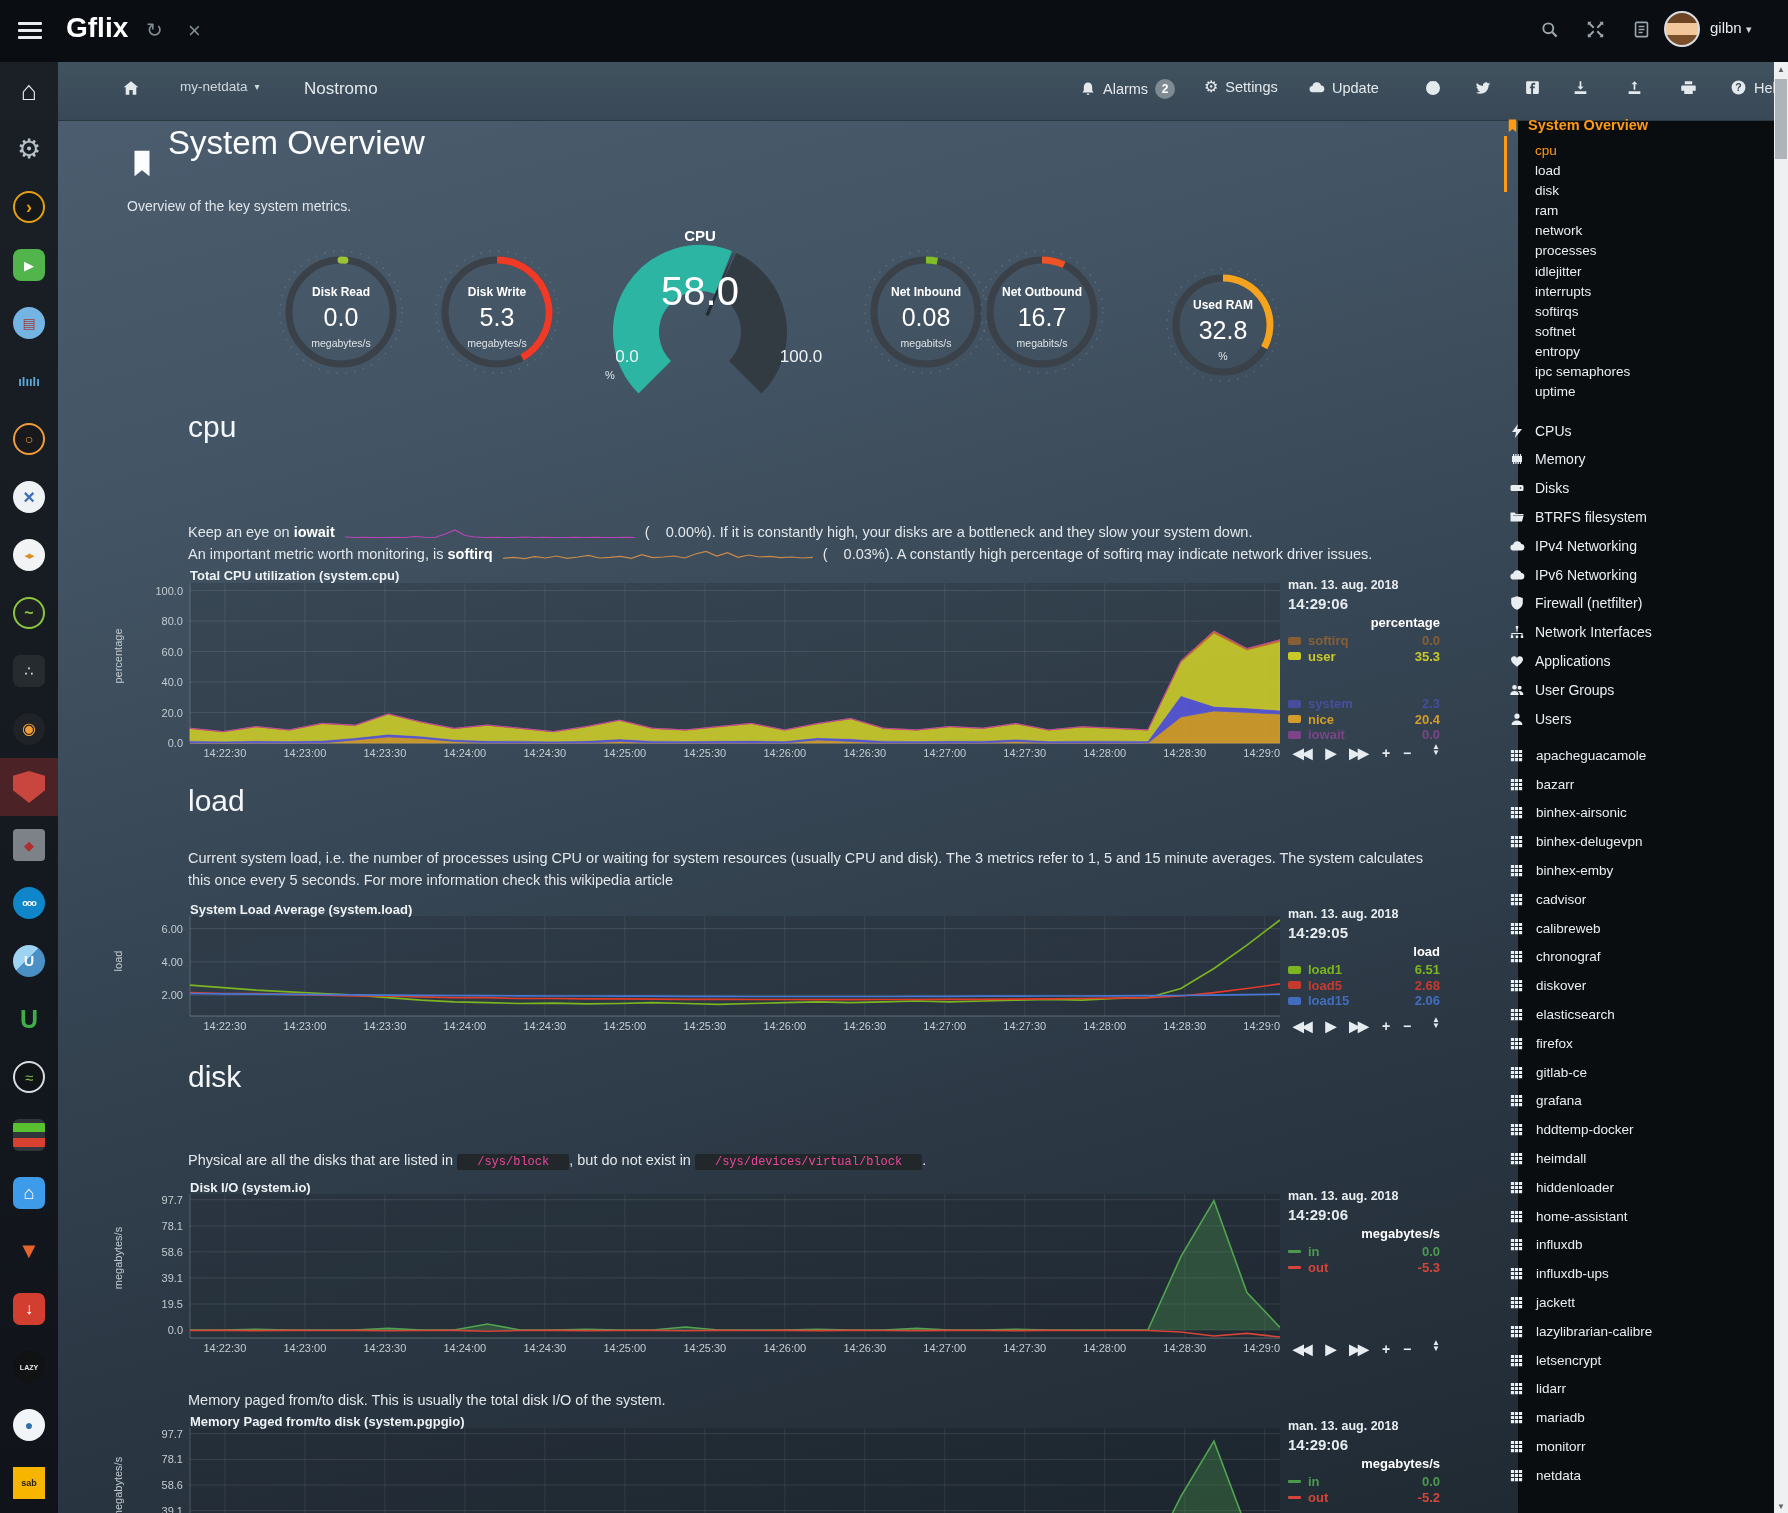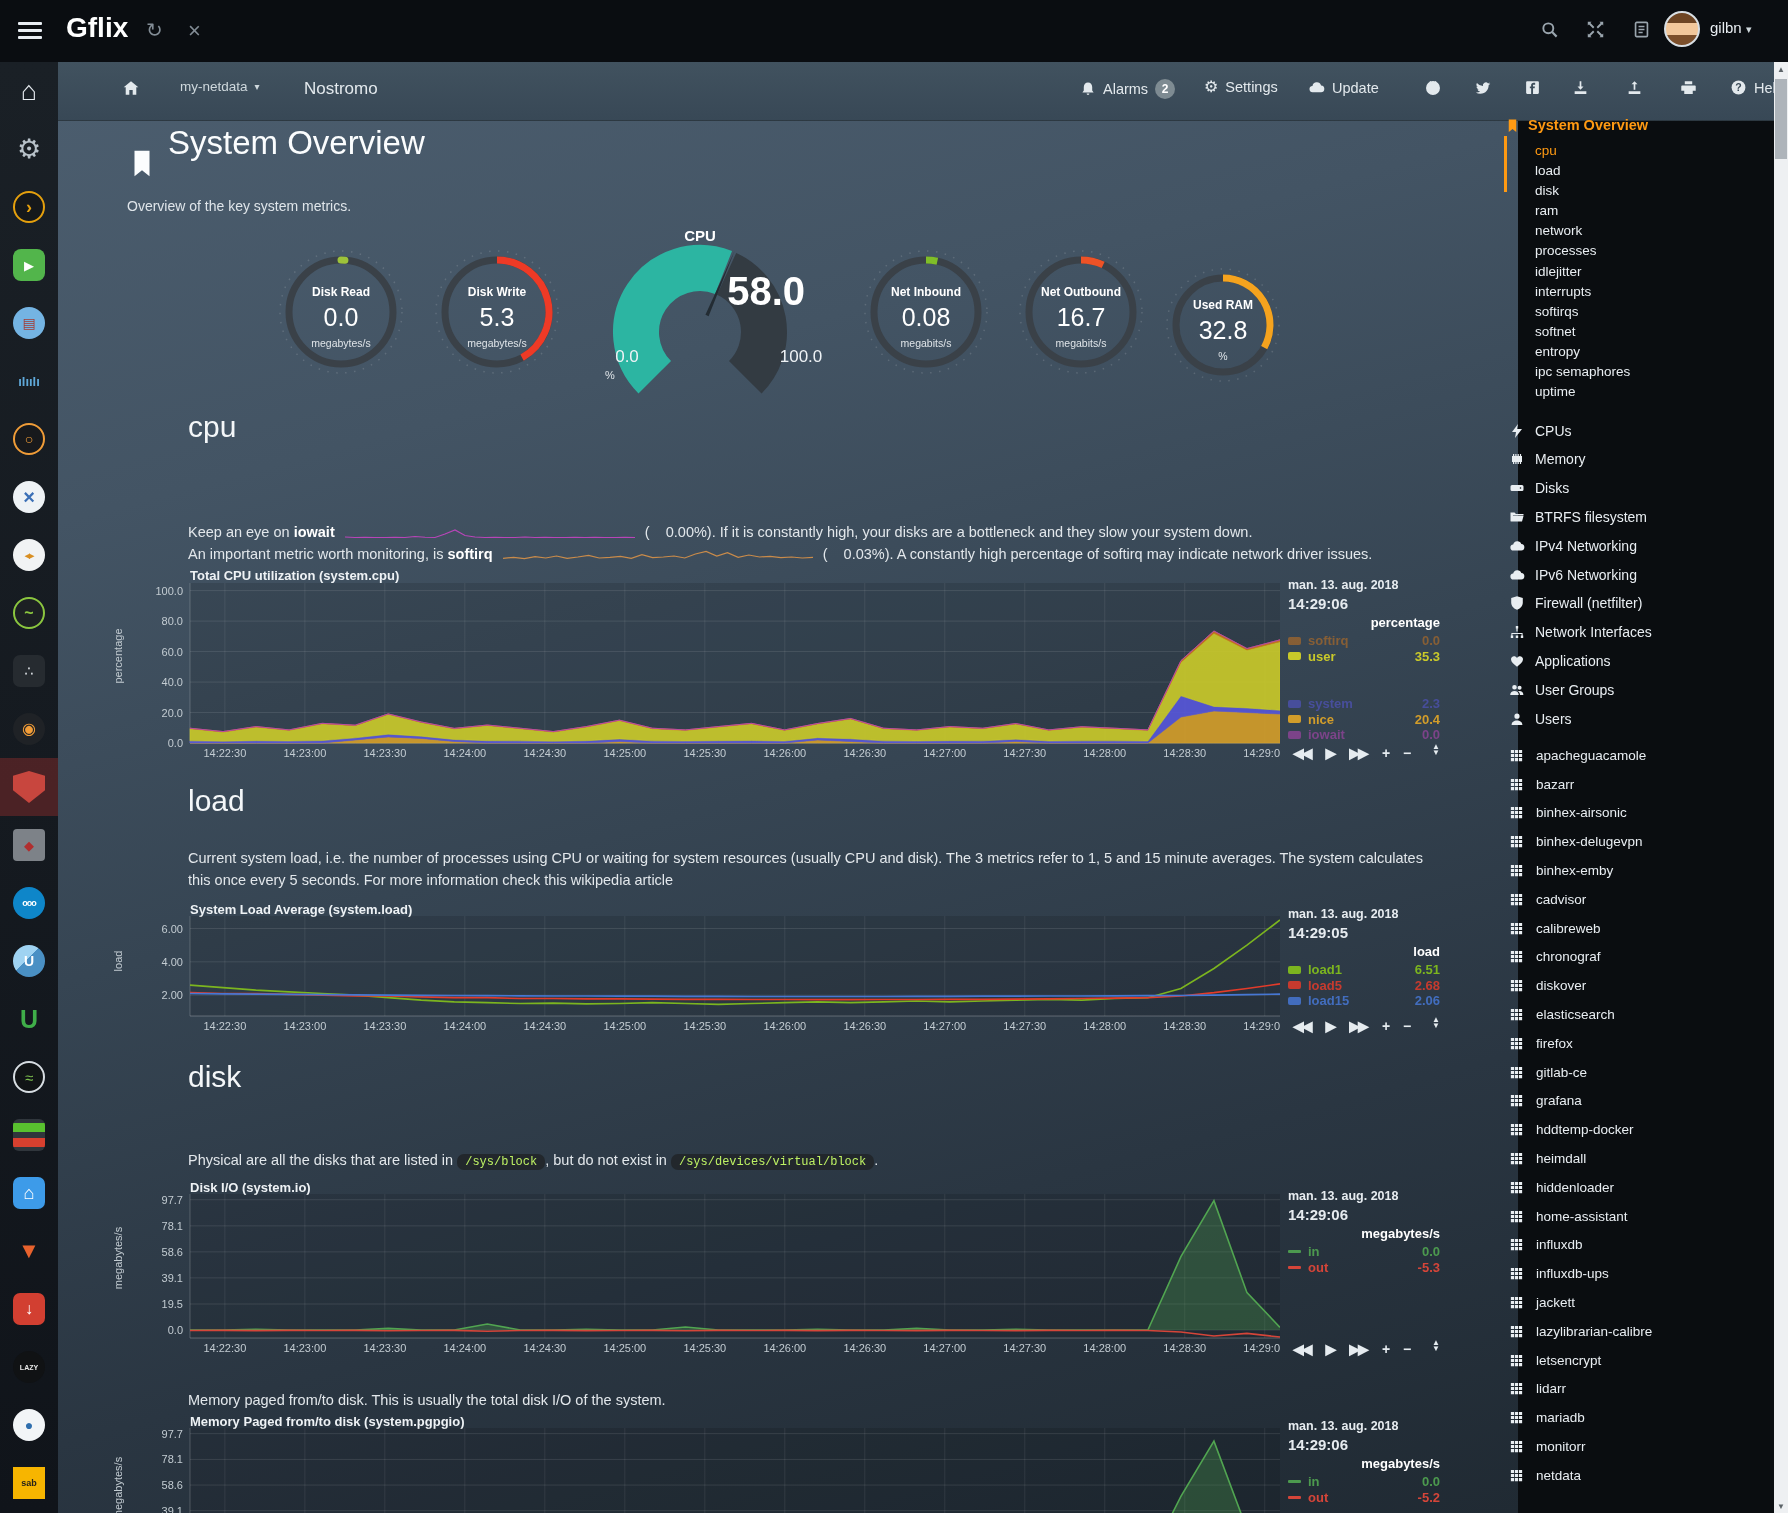--- a/index.html
+++ b/index.html
@@ -52,30 +52,30 @@
   .pg-bookmark{position:absolute;left:69px;top:82px;color:#fbfdfe}
   h1.pg-title{position:absolute;left:110px;top:62px;margin:0;font-size:33px;font-weight:400;color:#fbfdfe}
   .pg-sub{position:absolute;left:69px;top:136px;font-size:14px;color:#dfe5ea}
   
   .epc{position:absolute;width:130px;height:130px;cursor:pointer}
   .epc .epc-title{position:absolute;left:0;top:38px;width:130px;text-align:center;font-size:12px;font-weight:bold;color:#fff}
   .epc .epc-value{position:absolute;left:0;top:56px;width:130px;text-align:center;font-size:25px;color:#fff}
   .epc .epc-unit{position:absolute;left:0;top:90px;width:130px;text-align:center;font-size:10.5px;color:#dfe4e8}
   #cpu-gauge{position:absolute;left:537px;top:155px;width:210px;height:190px;cursor:pointer}
   #cpu-gauge .g-title{position:absolute;left:0;top:10px;width:210px;text-align:center;font-weight:bold;font-size:15px;color:#fff}
-  #cpu-gauge .g-value{position:absolute;left:0;top:52px;width:210px;text-align:right;font-size:40px;font-weight:bold;color:#fff}
+  #cpu-gauge .g-value{position:absolute;left:0;top:52px;width:210px;text-align:center;font-size:40px;font-weight:normal;color:#fff}
   #cpu-gauge .g-min{position:absolute;left:2px;top:130px;width:60px;text-align:center;font-size:17px;color:#eef2f5}
   #cpu-gauge .g-max{position:absolute;left:166px;top:130px;width:80px;text-align:center;font-size:17px;color:#eef2f5}
   #cpu-gauge .g-unit{position:absolute;left:0px;top:152px;width:30px;text-align:center;font-size:11px;color:#dfe4e8}
   
   .sec-head{position:absolute;margin:0;font-size:30px;font-weight:400;color:#f4f7f9}
   .par{position:absolute;font-size:14.5px;line-height:21.5px;color:#e2e7eb;width:1215px}
   .par b{color:#fff}
   .code{font-family:"Liberation Mono",monospace;font-size:12px;background:#22272c;
-        border-radius:7px;padding:1px 8px;color:#bef264}
+        border-radius:2px;padding:1px 20px;color:#ec4899}
   .spark{vertical-align:middle;margin:0 6px}
   .chart-title{position:absolute;font-size:13px;font-weight:bold;color:#eef2f5}
   .chart-svg{position:absolute;cursor:crosshair}
   .ylab{position:absolute;font-size:11px;color:#c3ccd2;width:120px;text-align:center;
         transform:rotate(-90deg)}
   .legend{position:absolute;width:152px;font-size:13px}
   .lg-date{font-size:12.5px;font-weight:bold;color:#e7ecf0;line-height:17px}
   .lg-time{font-size:15px;font-weight:bold;color:#e7ecf0;line-height:19px}
   .lg-unit{text-align:right;font-weight:bold;color:#fff;line-height:20px}
   .lg-row{display:flex;align-items:center;height:15.5px;font-weight:bold;cursor:pointer}
@@ -710,21 +710,21 @@
   <div class="epc" style="left:803px;top:185px">
     <svg width="130" height="130">
         <circle cx="65" cy="65" r="61" fill="none" stroke="rgba(255,255,255,0.14)" stroke-width="1.5" stroke-dasharray="1.5,7.5"></circle>
         <circle cx="65" cy="65" r="52" fill="none" stroke="#3a4148" stroke-width="7"></circle>
         <path d="M65 13A52 52 0 0 1 76.3434485526202 14.25232837918513" fill="none" stroke="#7FBE28" stroke-width="7" stroke-linecap="butt"></path>
       </svg>
     <div class="epc-title">Net Inbound</div>
     <div class="epc-value">0.08</div>
     <div class="epc-unit">megabits/s</div>
   </div>
-  <div class="epc" style="left:958px;top:185px">
+  <div class="epc" style="left:919px;top:185px">
     <svg width="130" height="130">
         <circle cx="65" cy="65" r="61" fill="none" stroke="rgba(255,255,255,0.14)" stroke-width="1.5" stroke-dasharray="1.5,7.5"></circle>
         <circle cx="65" cy="65" r="52" fill="none" stroke="#3a4148" stroke-width="7"></circle>
         <path d="M65 13A52 52 0 0 1 87.14052316138378 17.948993271766987" fill="none" stroke="#EE5226" stroke-width="7" stroke-linecap="butt"></path>
       </svg>
     <div class="epc-title">Net Outbound</div>
     <div class="epc-value">16.7</div>
     <div class="epc-unit">megabits/s</div>
   </div>
   <div class="epc" style="left:1100px;top:198px">

